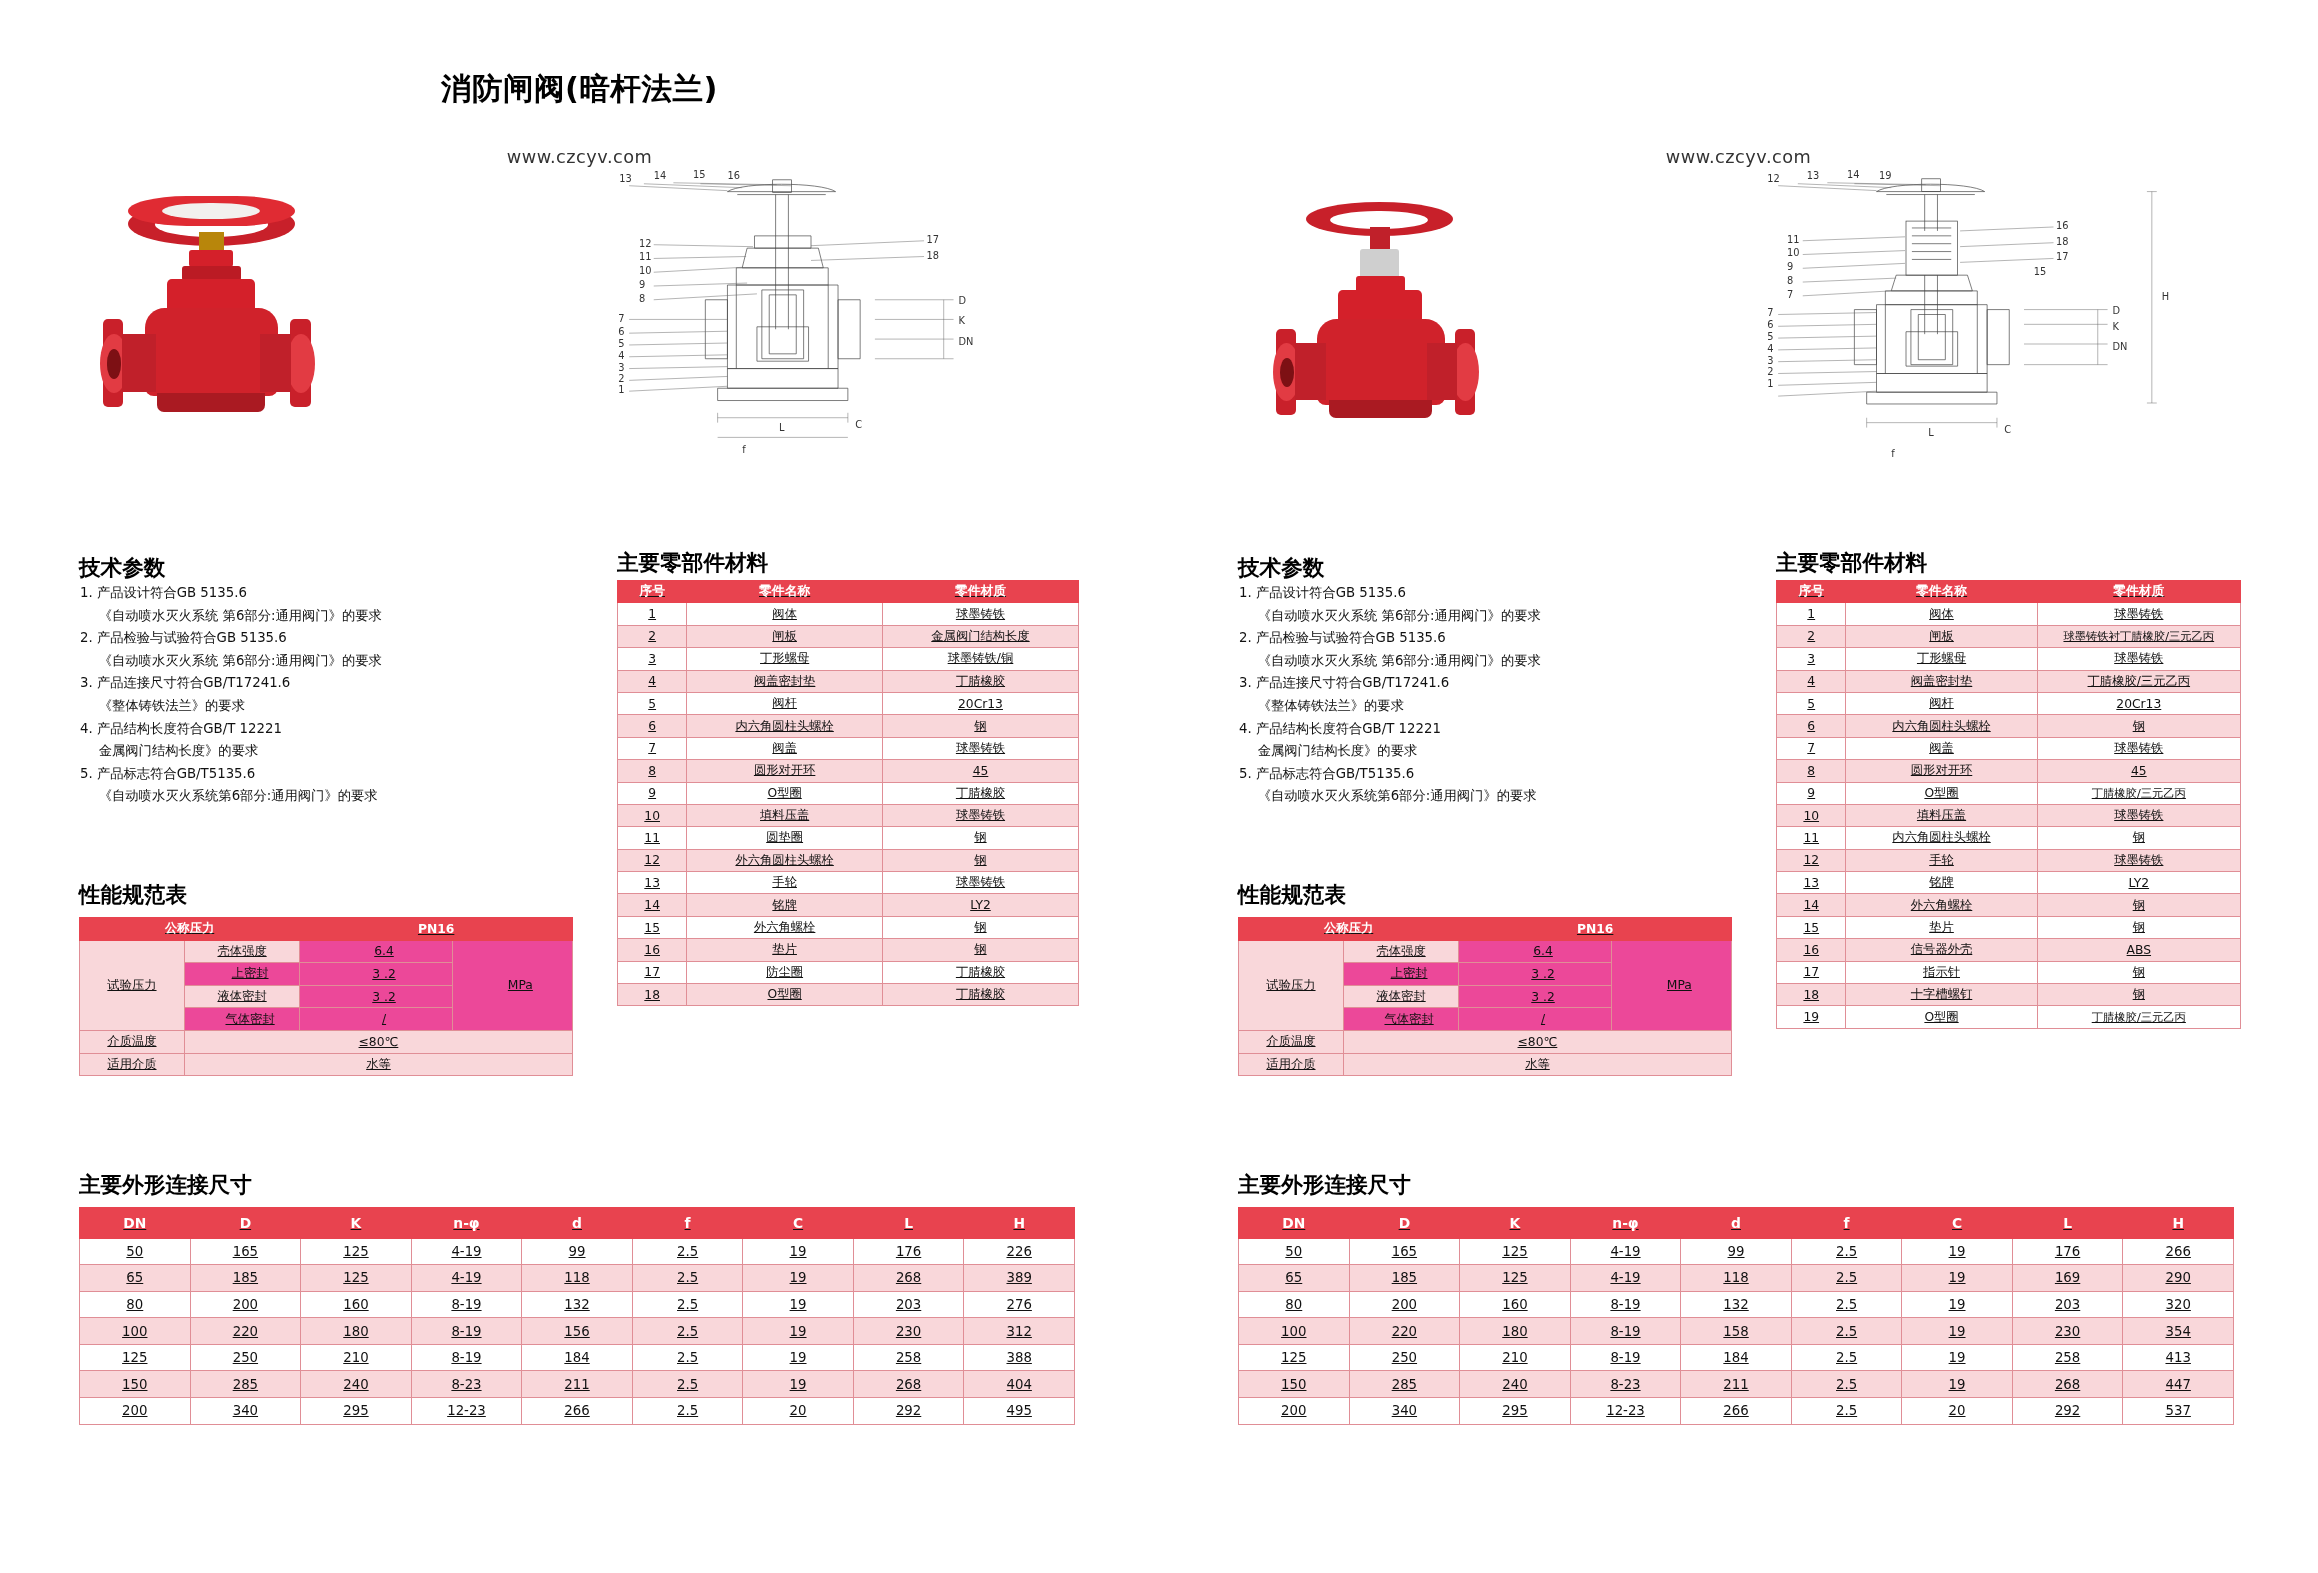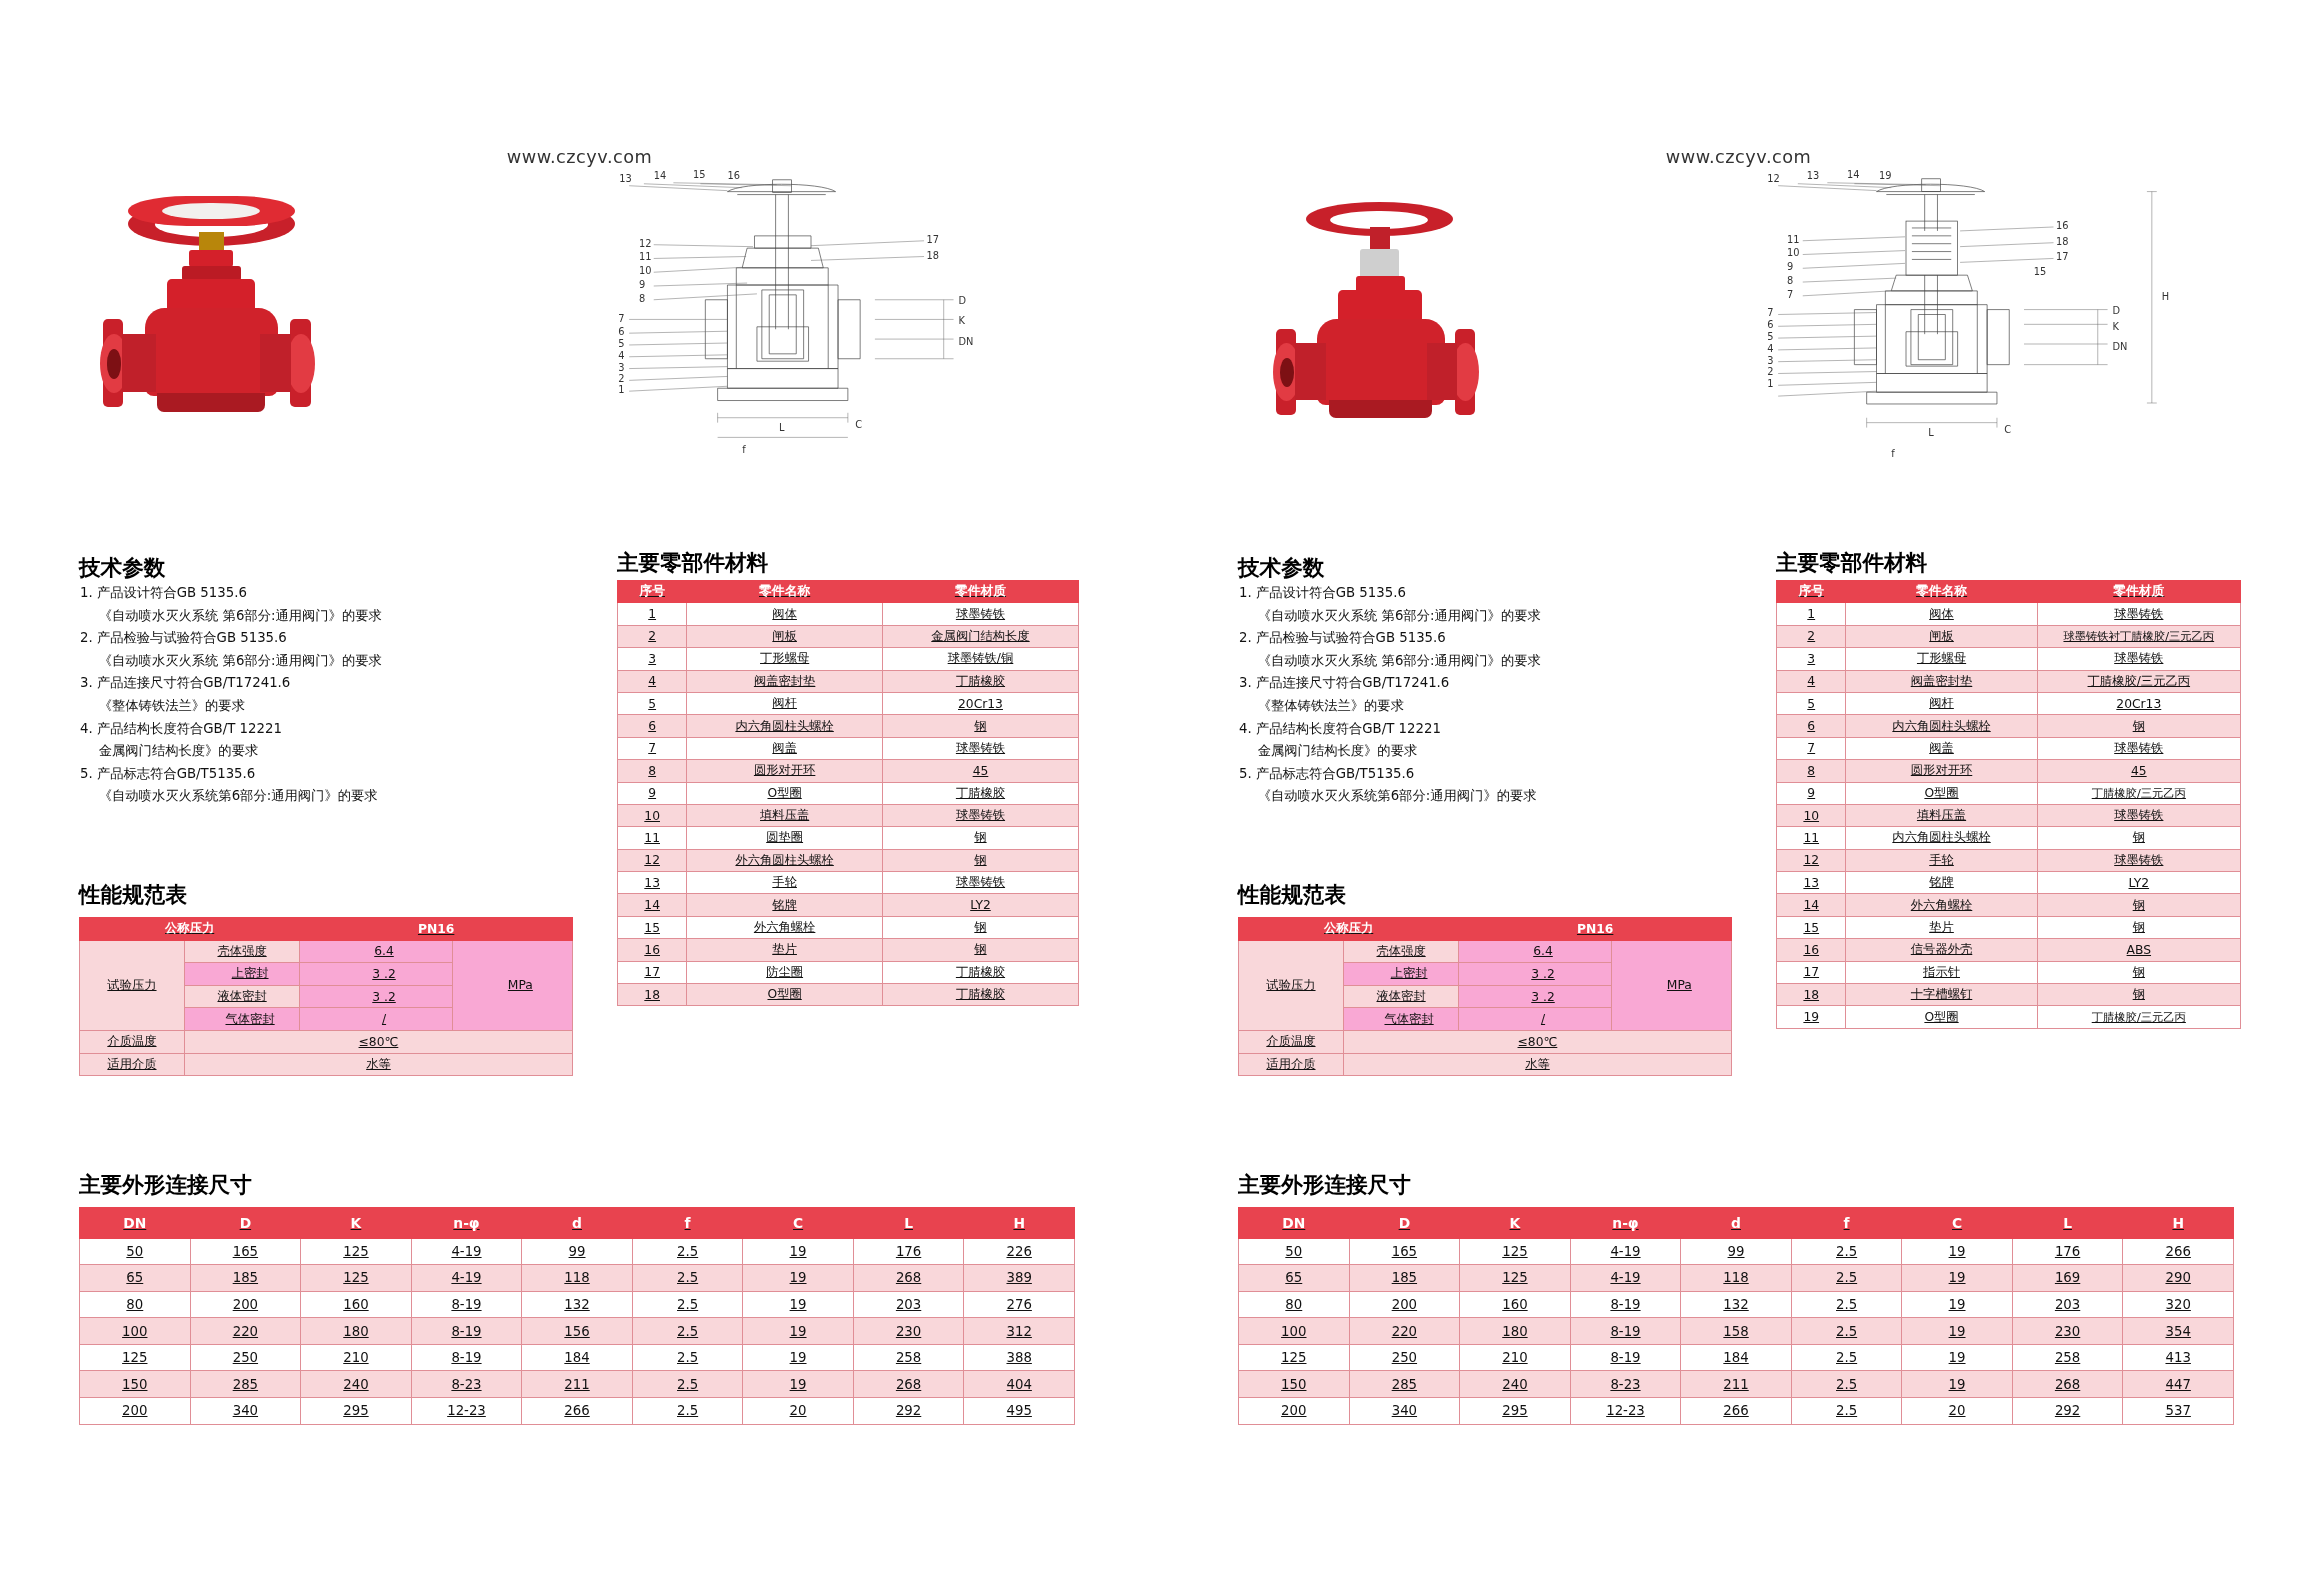--- a/index.html
+++ b/index.html
@@ -53,21 +53,21 @@
     height:21px;
     font-weight:normal;
   }
   .hdr td,.hdr th{background:#e8434f;color:#fff;font-size:12.8px;font-weight:bold;border-color:#e8434f;}
   .alt td{background:#f9d7da;}
   .plain td{background:#ffffff;}
 
   
   .perf td{height:21.6px;font-size:12.3px;}
   .perf .lbl{background:#f9d7da;}
-  .perf .white{background:#f9a8d4;padding-left:16px;}
+  .perf .white{background:#ec4899;padding-left:16px;}
 
   
   .dim td{height:25.6px;font-size:13.3px;}
   .dim .hdr td{height:29.5px;font-size:13.8px;}
 
   
   .parts td{height:21.4px;}
 
   
   svg{display:block;}
@@ -75,20 +75,21 @@
   .dl2{stroke:#666;stroke-width:1;fill:none;}
   .dtxt{font-size:20px;fill:#333;font-family:"DejaVu Sans",sans-serif;}
 </style>
 </head>
 <body>
 
 <div class="page">
 
   <div class="panel left">
 
+    <div class="title">消防闸阀(暗杆法兰)</div>
     <div class="url">www.czcyv.com</div>
 
     <div class="photo" style="left:98px;top:187px;width:275px;height:315px;">
 
       <div class="v-hw" style="left:29.5px;top:14.7px;width:167px;height:44px;background:#c8202a;border-radius:50%;"></div>
       <div class="v-hw" style="left:57px;top:24.6px;width:113px;height:25.6px;background:#ffffff;border-radius:50%;"></div>
       <div class="v-hw" style="left:29.5px;top:8.8px;width:167px;height:30.5px;background:#e02b33;border-radius:50%/70%;"></div>
       <div class="v-hw" style="left:64px;top:15.7px;width:98px;height:16.7px;background:#f2f0ee;border-radius:50%;"></div>
 
       <div class="v-rect" style="left:101px;top:45px;width:24.6px;height:19.7px;background:#b8860b;"></div>

